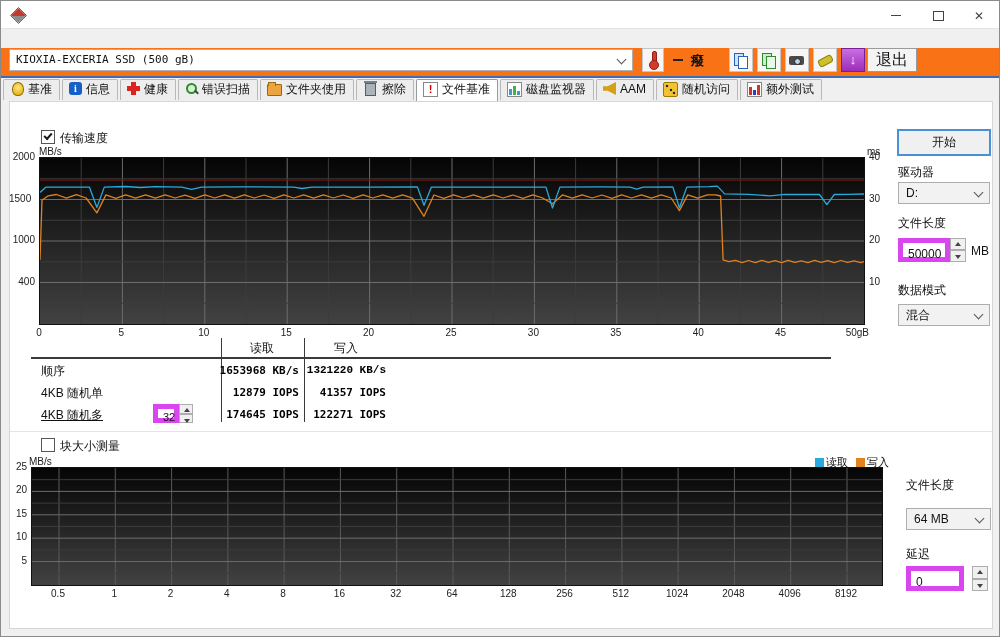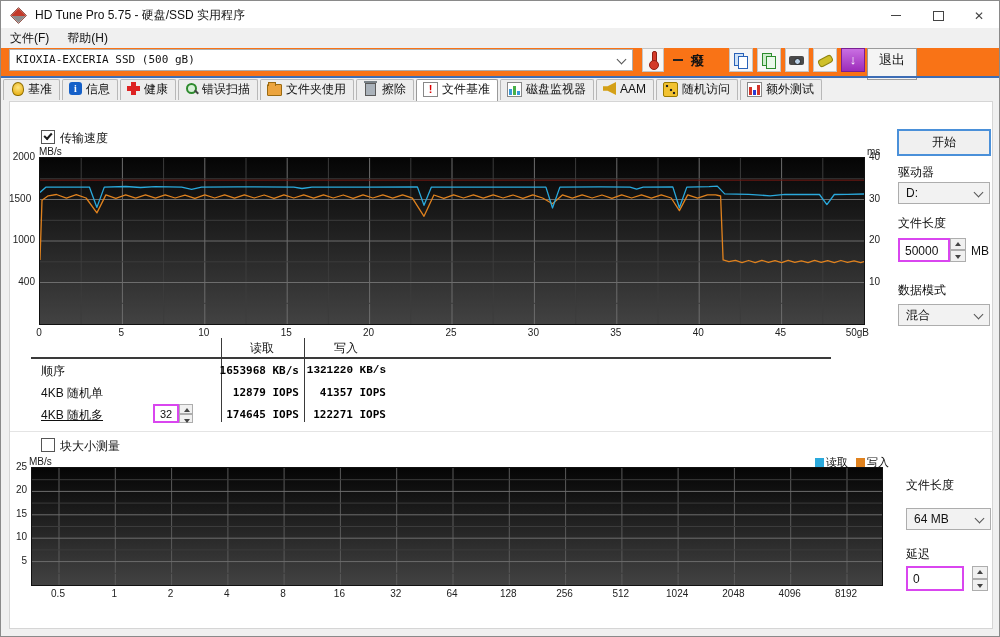--- a/index.html
+++ b/index.html
@@ -28,21 +28,21 @@
   .tb-icon{position:absolute;left:3px;top:3px;width:16px;height:16px;}
   .copy-clipboard-icon::before{content:"";position:absolute;left:1px;top:1px;width:8px;height:11px;background:#cfe2f7;border:1px solid #2a62b8;}
   .copy-clipboard-icon::after{content:"";position:absolute;left:5px;top:4px;width:8px;height:11px;background:#ffffff;border:1px solid #2a62b8;}
   .copy-image-icon::before{content:"";position:absolute;left:1px;top:1px;width:8px;height:11px;background:#cdeccd;border:1px solid #2c8c2c;}
   .copy-image-icon::after{content:"";position:absolute;left:5px;top:4px;width:8px;height:11px;background:#eaf8ea;border:1px solid #2c8c2c;}
   .camera-icon::before{content:"";position:absolute;left:0;top:4px;width:15px;height:9px;background:#4a4a4a;border-radius:2px;}
   .camera-icon::after{content:"";position:absolute;left:5px;top:6px;width:5px;height:5px;background:#bcd2e8;border-radius:50%;border:1px solid #222;}
   .highlight-icon::before{content:"";position:absolute;left:1px;top:5px;width:13px;height:6px;background:#cfc02a;border:1px solid #8f8410;border-radius:3px;transform:rotate(-28deg);}
   .download-btn{background:linear-gradient(#c96fe2,#9c2cba);border:1px solid #7a1f93;}
   .download-icon{color:#fff;font-weight:bold;font-size:13px;line-height:16px;text-align:center;width:16px;}
-  .exit-btn{position:absolute;left:866px;top:0;width:50px;height:32px;background:#f4f4f4;border:1px solid #9a9a9a;box-sizing:border-box;font-size:13px;text-align:center;line-height:22px;color:#111;}
+  .exit-btn{position:absolute;left:866px;top:0;width:50px;height:24px;background:#f4f4f4;border:1px solid #9a9a9a;box-sizing:border-box;font-size:16px;text-align:center;line-height:22px;color:#111;}
   .blue-rule{position:absolute;left:0;top:75px;width:100%;height:2px;background:#3d6db5;}
   
   .tabbar{position:absolute;left:0;top:78px;width:100%;height:22px;}
   .tab{position:relative;float:left;height:21px;margin-left:2px;padding:2px 7px 0 6px;font-size:12px;color:#111;border:1px solid #b8b8b8;border-bottom:none;border-radius:2px 2px 0 0;background:#ededed;box-sizing:border-box;white-space:nowrap;}
   .tab.active{background:#ffffff;height:22px;border-color:#9a9a9a;}
   .tab .lbl{vertical-align:top;line-height:15px;}
   .t-icon{position:relative;display:inline-block;width:13px;height:13px;margin-right:4px;vertical-align:top;}
   .benchmark-icon{background:radial-gradient(circle at 50% 38%,#ffe680,#e2a400);border:1px solid #8f6e00;border-radius:50% 50% 42% 42%;width:10px;height:12px;margin-left:2px;}
   .info-icon{background:#1560c8;border-radius:3px;}
   .info-icon::after{content:"i";position:absolute;left:0;top:0;width:13px;text-align:center;color:#fff;font:bold 10px/13px "Liberation Serif",serif;}
@@ -72,43 +72,41 @@
   
   .res-label{position:absolute;font-size:12px;color:#111;}
   .res-head{position:absolute;font-size:12px;color:#111;}
   .res-val{position:absolute;font-family:"DejaVu Sans Mono",monospace;font-weight:bold;font-size:11px;color:#000;text-align:right;width:80px;}
   .hline{position:absolute;background:#3a3a3a;}
   .vline{position:absolute;background:#3a3a3a;width:1px;}
   
   .panel-label{position:absolute;font-size:12px;color:#111;}
   .win-select{position:absolute;height:22px;background:#f2f2f2;border:1px solid #adadad;box-sizing:border-box;font-size:12px;line-height:20px;padding-left:7px;color:#111;}
   .start-btn{position:absolute;left:897px;top:129px;width:92px;height:25px;background:#f0f0f0;border:1px solid #7a7a7a;outline:2px solid #4a90d9;outline-offset:-1px;box-sizing:border-box;font-size:12px;text-align:center;line-height:22px;color:#111;}
-  .spin-input{position:absolute;background:#fff;border:2px solid #d946ef;box-sizing:border-box;font-size:12px;padding-left:5px;color:#111;line-height:22px;}
+  .spin-input{position:absolute;background:#fff;border:5px solid #d946ef;box-sizing:border-box;font-size:12px;padding-left:5px;color:#111;line-height:22px;}
   .spin-btns{position:absolute;width:16px;box-sizing:border-box;}
   .spin-btn{position:relative;width:16px;height:50%;background:#f0f0f0;border:1px solid #adadad;box-sizing:border-box;}
   .spin-btn::after{content:"";position:absolute;left:4px;width:0;height:0;border-left:3.5px solid transparent;border-right:3.5px solid transparent;}
   .spin-up::after{top:3px;border-bottom:4px solid #444;}
   .spin-down::after{top:4px;border-top:4px solid #444;}
   .sep{position:absolute;background:#e4e4e4;}
   .clearfix{overflow:hidden;}
 </style>
 </head>
 <body>
 
 <div class="window">
 
   <div class="titlebar">
     <span class="app-icon"></span>
-    <span class="title-text">HD Tune Pro 5.75 - 硬盘/SSD 实用程序</span>
     <div class="win-btn" style="left:874px;"><span class="glyph-min"></span></div>
     <div class="win-btn" style="left:916px;"><span class="glyph-max"></span></div>
     <div class="win-btn" style="left:957px;"><span class="glyph-close">✕</span></div>
   </div>
 
-  <div class="menubar" id="menubar"><div class="menu-item">文件(F)</div><div class="menu-item">帮助(H)</div></div>
 
   <div class="toolbar">
     <div class="drive-select">
       <span>KIOXIA-EXCERIA SSD (500 gB)</span>
       <span class="chev"></span>
     </div>
     <div class="thermo-box">
       <span class="thermo-icon"></span>
     </div>
     <span class="temp-dash" title="—"></span>

